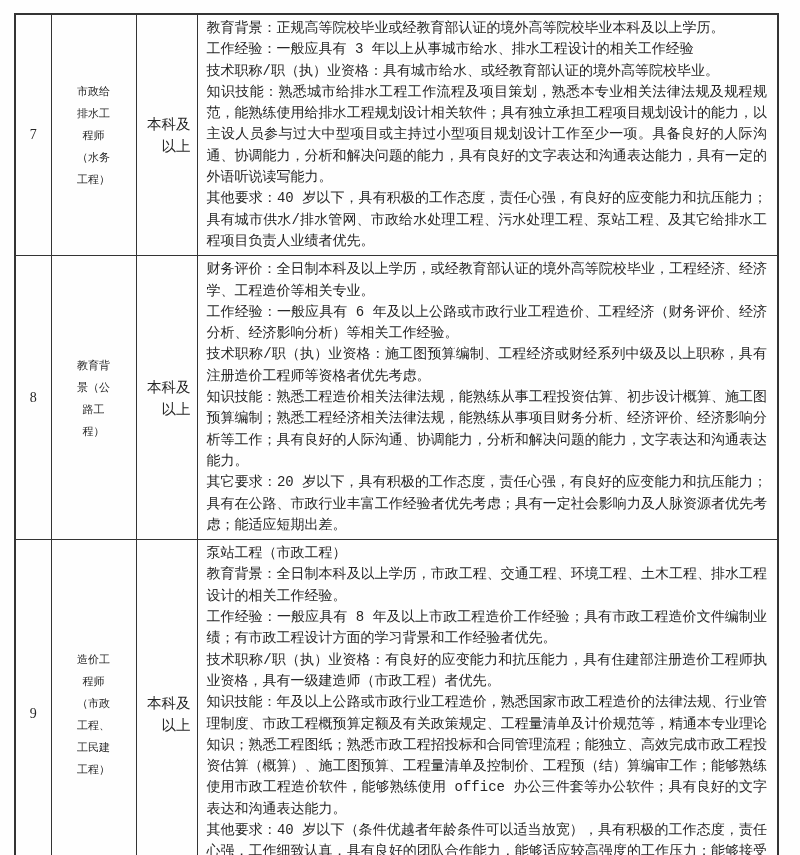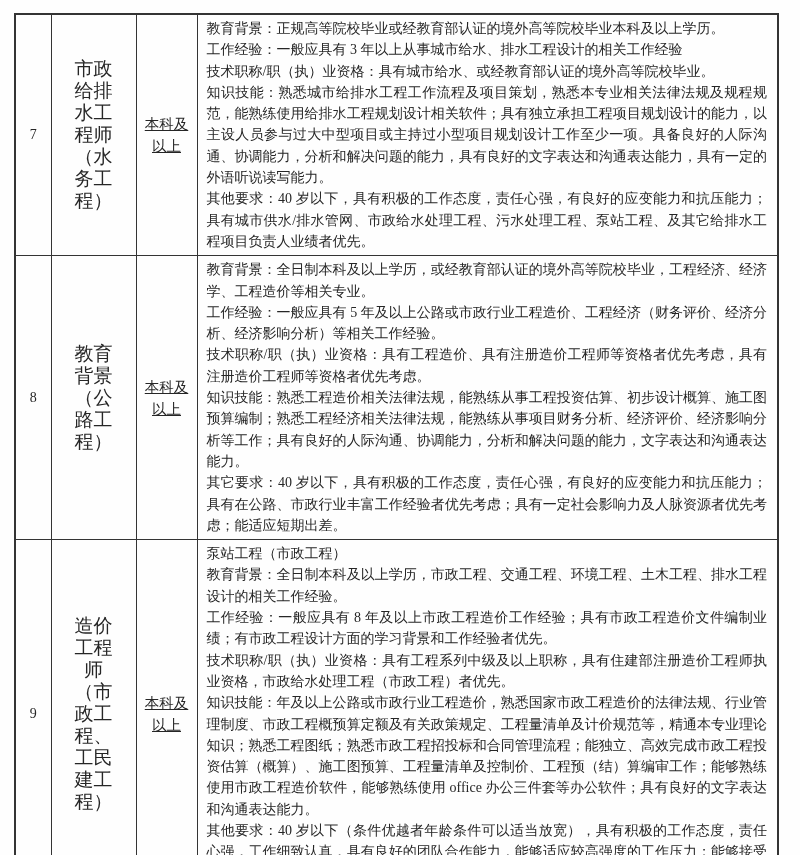--- a/index.html
+++ b/index.html
@@ -29,38 +29,38 @@
     overflow: hidden;
   }
   td.cell-num {
     text-align: center;
     vertical-align: middle;
     font-size: 14px;
   }
   td.cell-pos {
     text-align: center;
     vertical-align: middle;
-    font-size: 19px;
+    font-size: 11px;
     line-height: 22px;
     padding: 0 21px;
   }
   td.cell-edu {
-    text-align: center;
+    text-align: right;
     vertical-align: middle;
     font-size: 14.5px;
     line-height: 22px;
     padding: 0 6px;
-    text-decoration: underline;
   }
   td.cell-req {
     vertical-align: top;
     text-align: justify;
     font-size: 14px;
     line-height: 21.3px;
     padding: 3px 10px 3px 9px;
+    font-family: Liberation Mono, monospace;
   }
   td.cell-req p {
     margin: 0;
     text-justify: inter-ideograph;
   }
 </style>
 </head>
 <body>
 
 <div class="page">
@@ -84,36 +84,36 @@
         <p>知识技能：熟悉城市给排水工程工作流程及项目策划，熟悉本专业相关法律法规及规程规范，能熟练使用给排水工程规划设计相关软件；具有独立承担工程项目规划设计的能力，以主设人员参与过大中型项目或主持过小型项目规划设计工作至少一项。具备良好的人际沟通、协调能力，分析和解决问题的能力，具有良好的文字表达和沟通表达能力，具有一定的外语听说读写能力。</p>
         <p>其他要求：40 岁以下，具有积极的工作态度，责任心强，有良好的应变能力和抗压能力；具有城市供水/排水管网、市政给水处理工程、污水处理工程、泵站工程、及其它给排水工程项目负责人业绩者优先。</p>
       </td>
     </tr>
 
     <tr style="height:249px">
       <td class="cell-num">8</td>
       <td class="cell-pos">教育背景（公路工程）</td>
       <td class="cell-edu">本科及以上</td>
       <td class="cell-req">
-        <p>教育背景：全日制本科及以上学历，或经教育部认证的境外高等院校毕业，工程经济、经济学、工程造价等相关专业。</p>
-        <p>工作经验：一般应具有 5 年及以上公路或市政行业工程造价、工程经济（财务评价、经济分析、经济影响分析）等相关工作经验。</p>
-        <p>技术职称/职（执）业资格：具有工程造价、具有注册造价工程师等资格者优先考虑，具有注册造价工程师等资格者优先考虑。</p>
+        <p>财务评价：全日制本科及以上学历，或经教育部认证的境外高等院校毕业，工程经济、经济学、工程造价等相关专业。</p>
+        <p>工作经验：一般应具有 6 年及以上公路或市政行业工程造价、工程经济（财务评价、经济分析、经济影响分析）等相关工作经验。</p>
+        <p>技术职称/职（执）业资格：施工图预算编制、工程经济或财经系列中级及以上职称，具有注册造价工程师等资格者优先考虑。</p>
         <p>知识技能：熟悉工程造价相关法律法规，能熟练从事工程投资估算、初步设计概算、施工图预算编制；熟悉工程经济相关法律法规，能熟练从事项目财务分析、经济评价、经济影响分析等工作；具有良好的人际沟通、协调能力，分析和解决问题的能力，文字表达和沟通表达能力。</p>
-        <p>其它要求：40 岁以下，具有积极的工作态度，责任心强，有良好的应变能力和抗压能力；具有在公路、市政行业丰富工作经验者优先考虑；具有一定社会影响力及人脉资源者优先考虑；能适应短期出差。</p>
+        <p>其它要求：20 岁以下，具有积极的工作态度，责任心强，有良好的应变能力和抗压能力；具有在公路、市政行业丰富工作经验者优先考虑；具有一定社会影响力及人脉资源者优先考虑；能适应短期出差。</p>
       </td>
     </tr>
 
     <tr style="height:340px">
       <td class="cell-num">9</td>
       <td class="cell-pos">造价工程师（市政工程、工民建工程）</td>
       <td class="cell-edu">本科及以上</td>
       <td class="cell-req">
         <p>泵站工程（市政工程）</p>
         <p>教育背景：全日制本科及以上学历，市政工程、交通工程、环境工程、土木工程、排水工程设计的相关工作经验。</p>
         <p>工作经验：一般应具有 8 年及以上市政工程造价工作经验；具有市政工程造价文件编制业绩；有市政工程设计方面的学习背景和工作经验者优先。</p>
-        <p>技术职称/职（执）业资格：具有工程系列中级及以上职称，具有住建部注册造价工程师执业资格，市政给水处理工程（市政工程）者优先。</p>
+        <p>技术职称/职（执）业资格：有良好的应变能力和抗压能力，具有住建部注册造价工程师执业资格，具有一级建造师（市政工程）者优先。</p>
         <p>知识技能：年及以上公路或市政行业工程造价，熟悉国家市政工程造价的法律法规、行业管理制度、市政工程概预算定额及有关政策规定、工程量清单及计价规范等，精通本专业理论知识；熟悉工程图纸；熟悉市政工程招投标和合同管理流程；能独立、高效完成市政工程投资估算（概算）、施工图预算、工程量清单及控制价、工程预（结）算编审工作；能够熟练使用市政工程造价软件，能够熟练使用 office 办公三件套等办公软件；具有良好的文字表达和沟通表达能力。</p>
         <p>其他要求：40 岁以下（条件优越者年龄条件可以适当放宽），具有积极的工作态度，责任心强，工作细致认真，具有良好的团队合作能力，能够适应较高强度的工作压力；能够接受国内外出差。</p>
       </td>
     </tr>
   </tbody>
     </table>
 </div>
 
 </body></html>

